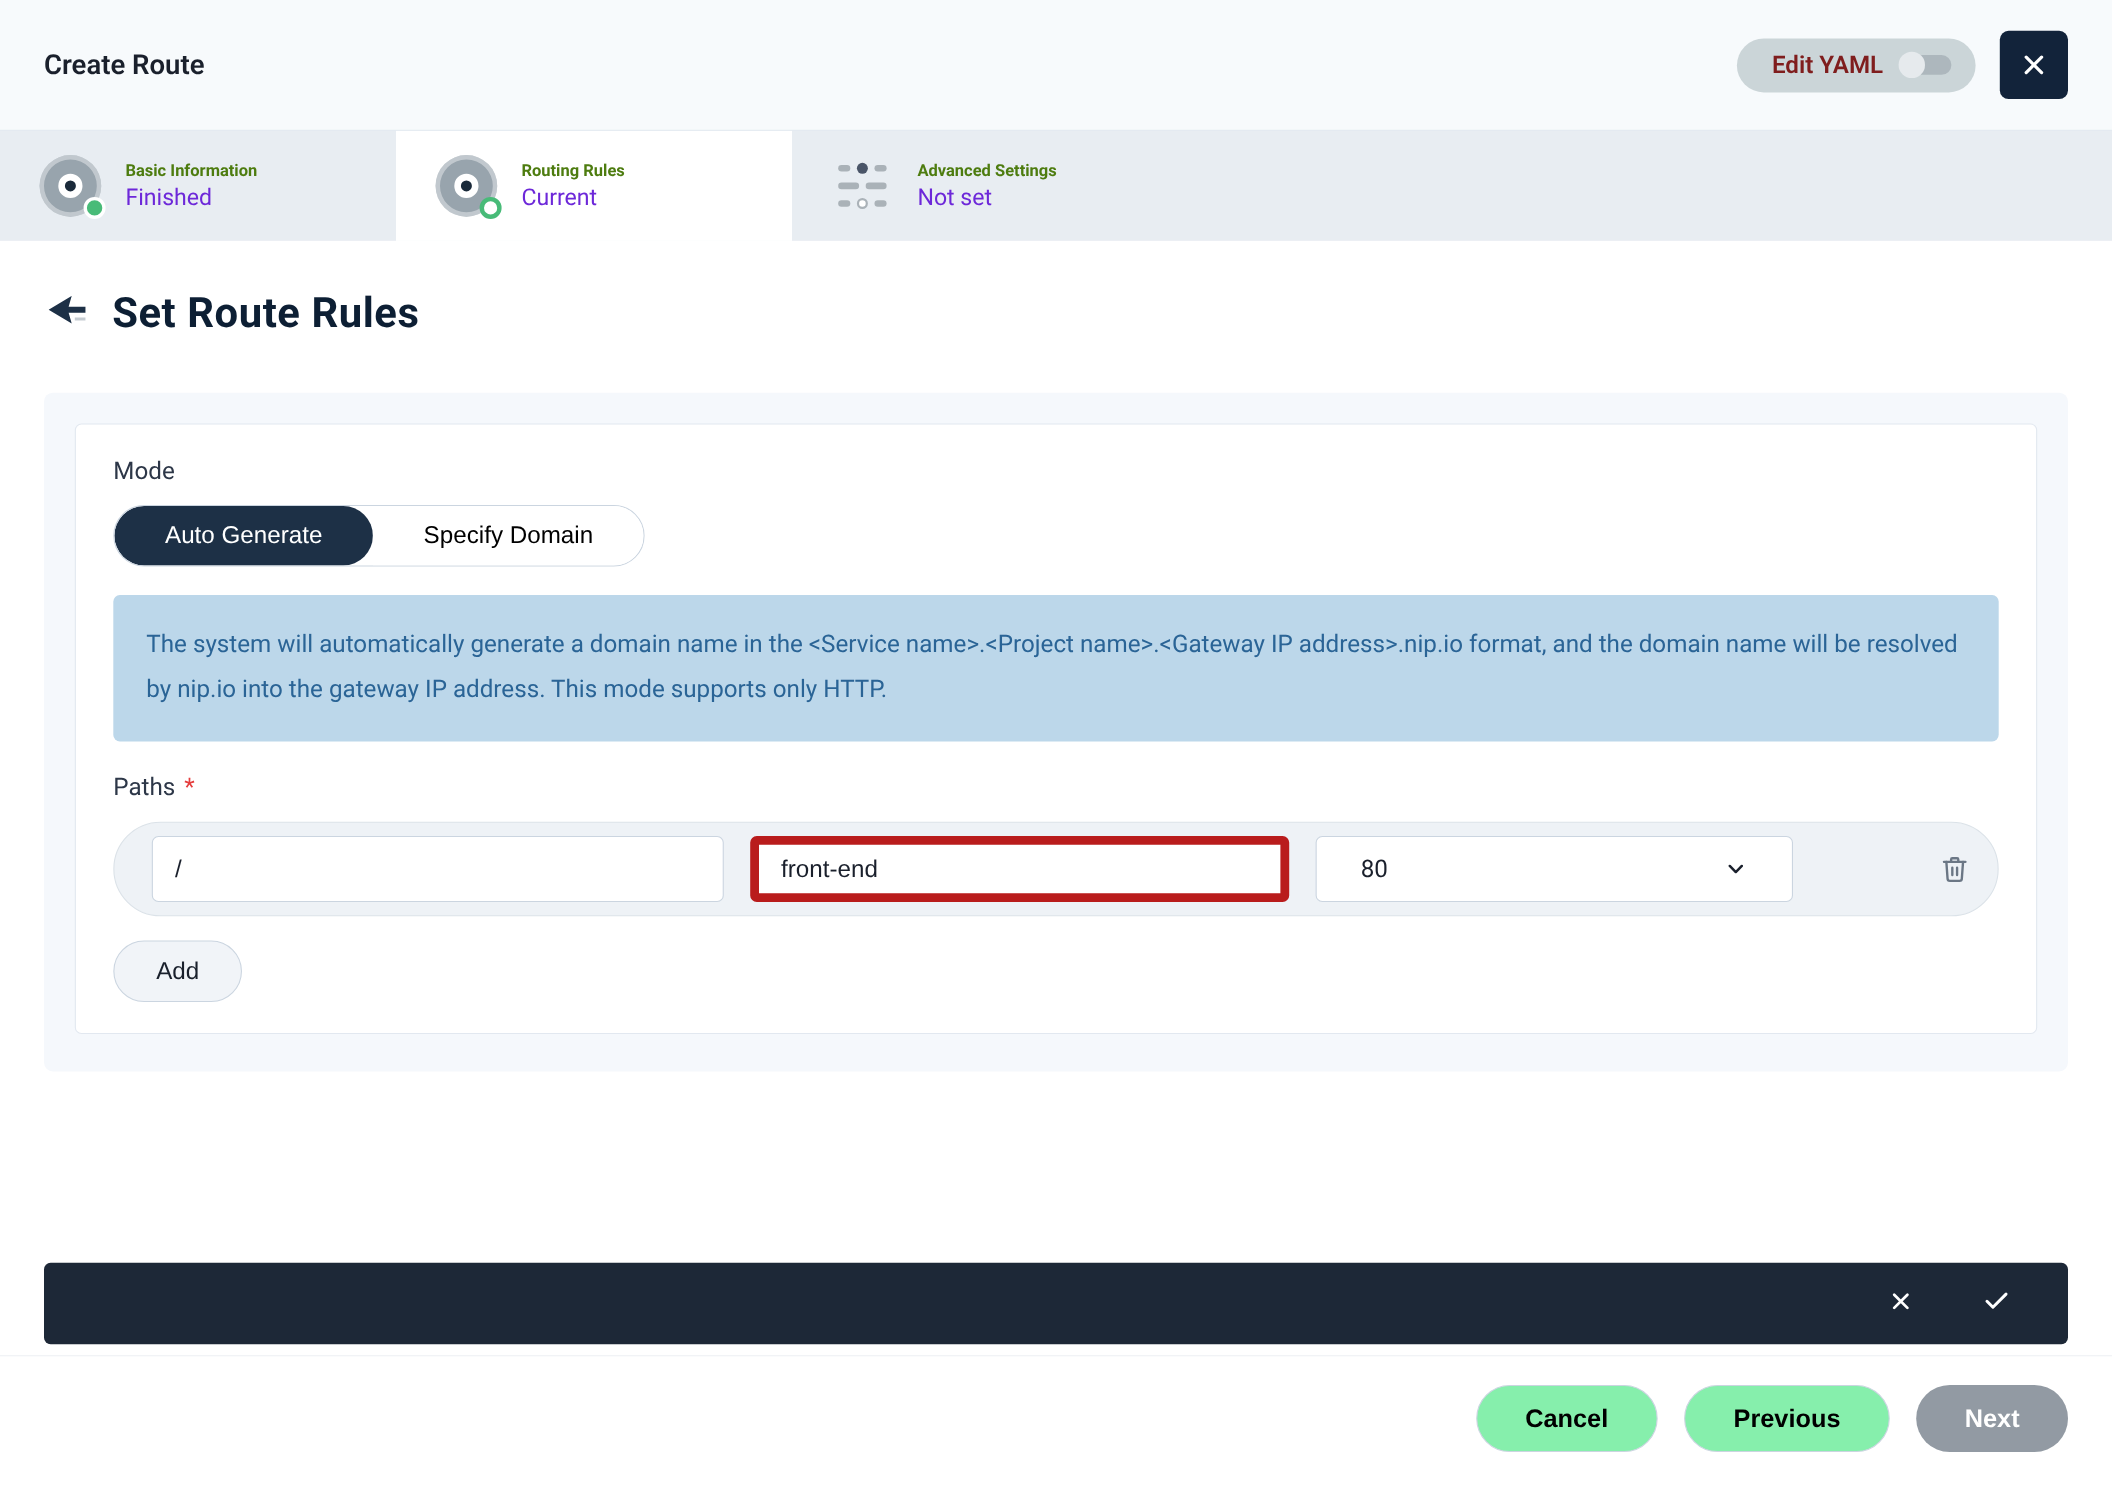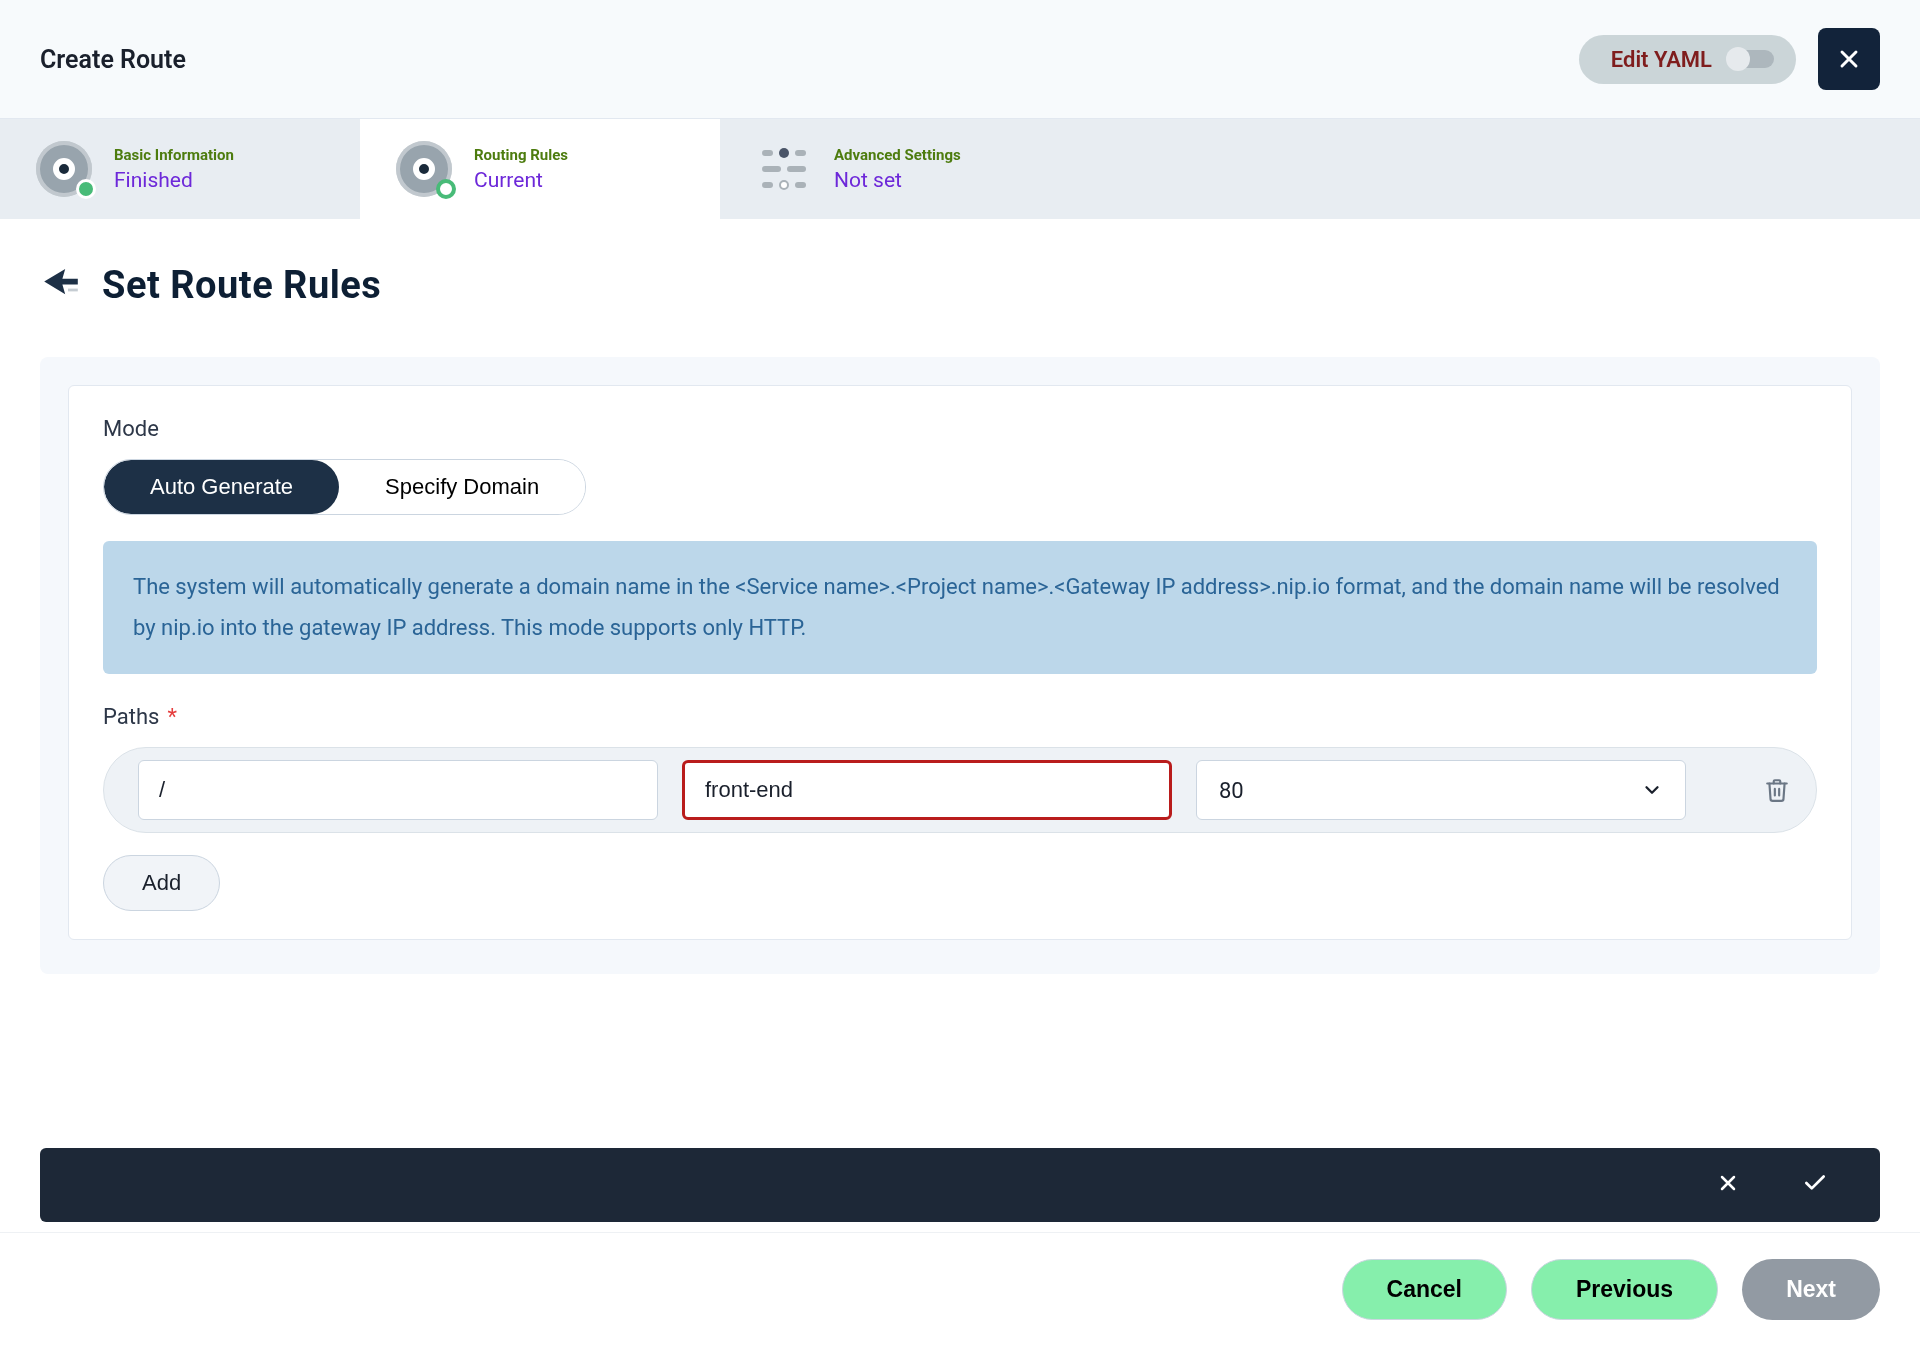--- a/index.html
+++ b/index.html
@@ -177,28 +177,28 @@
     height: 60px;
     border: 1px solid #cbd5e0;
     border-radius: 6px;
     padding: 0 20px;
     font-size: 22px;
     background: #fff;
     color: #1a202c;
     outline: none;
   }
   .path-input { width: 520px; }
-  .service-input { width: 490px; border: 3px solid #b91c1c; }
+  .service-input { width: 490px; border: 8px solid #b91c1c; }
   .port-select {
-    width: 490px; height: 60px;
+    width: 434px; height: 60px;
     border: 1px solid #cbd5e0;
     border-radius: 6px;
     background: #fff;
     display: flex; align-items: center; justify-content: space-between;
-    padding: 0 22px; font-size: 22px; cursor: pointer;
+    padding: 0 40px; font-size: 22px; cursor: pointer;
   }
   .trash { cursor: pointer; display:flex; align-items:center; margin-left:auto; }
   .trash svg { stroke: #6b7785; }
 
   .add-row { display: flex; justify-content: flex-start; margin-top: 22px; }
   .add-btn {
     padding: 14px 38px;
     border: 1px solid #cbd5e0;
     border-radius: 999px;
     background: #f1f4f8;

